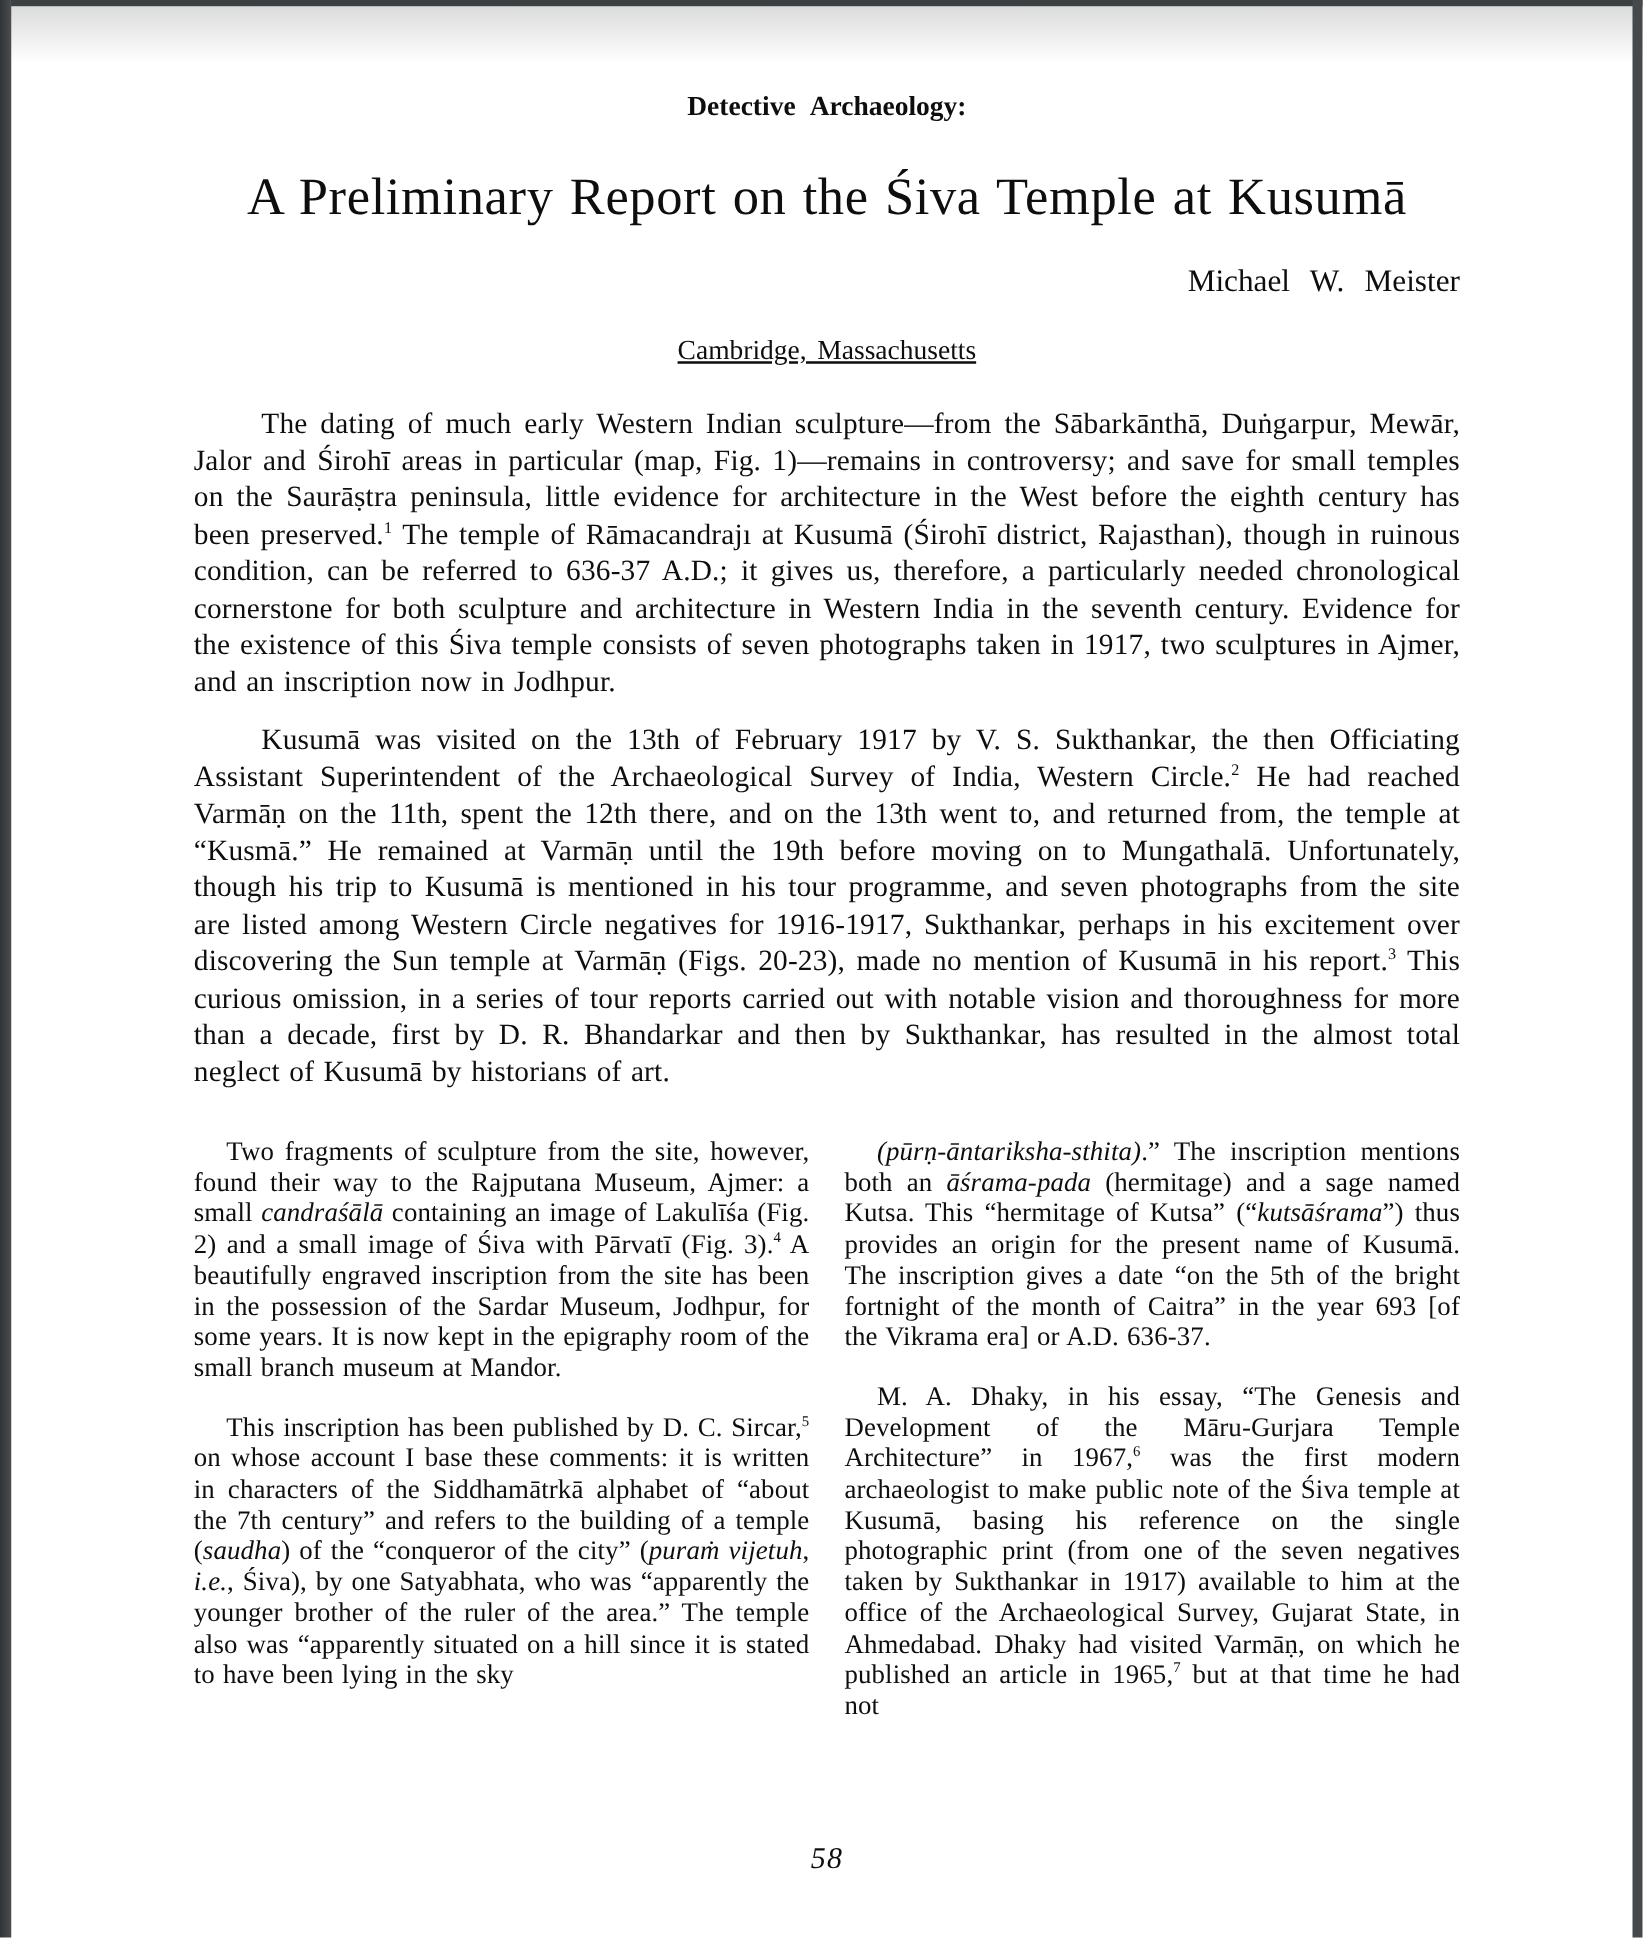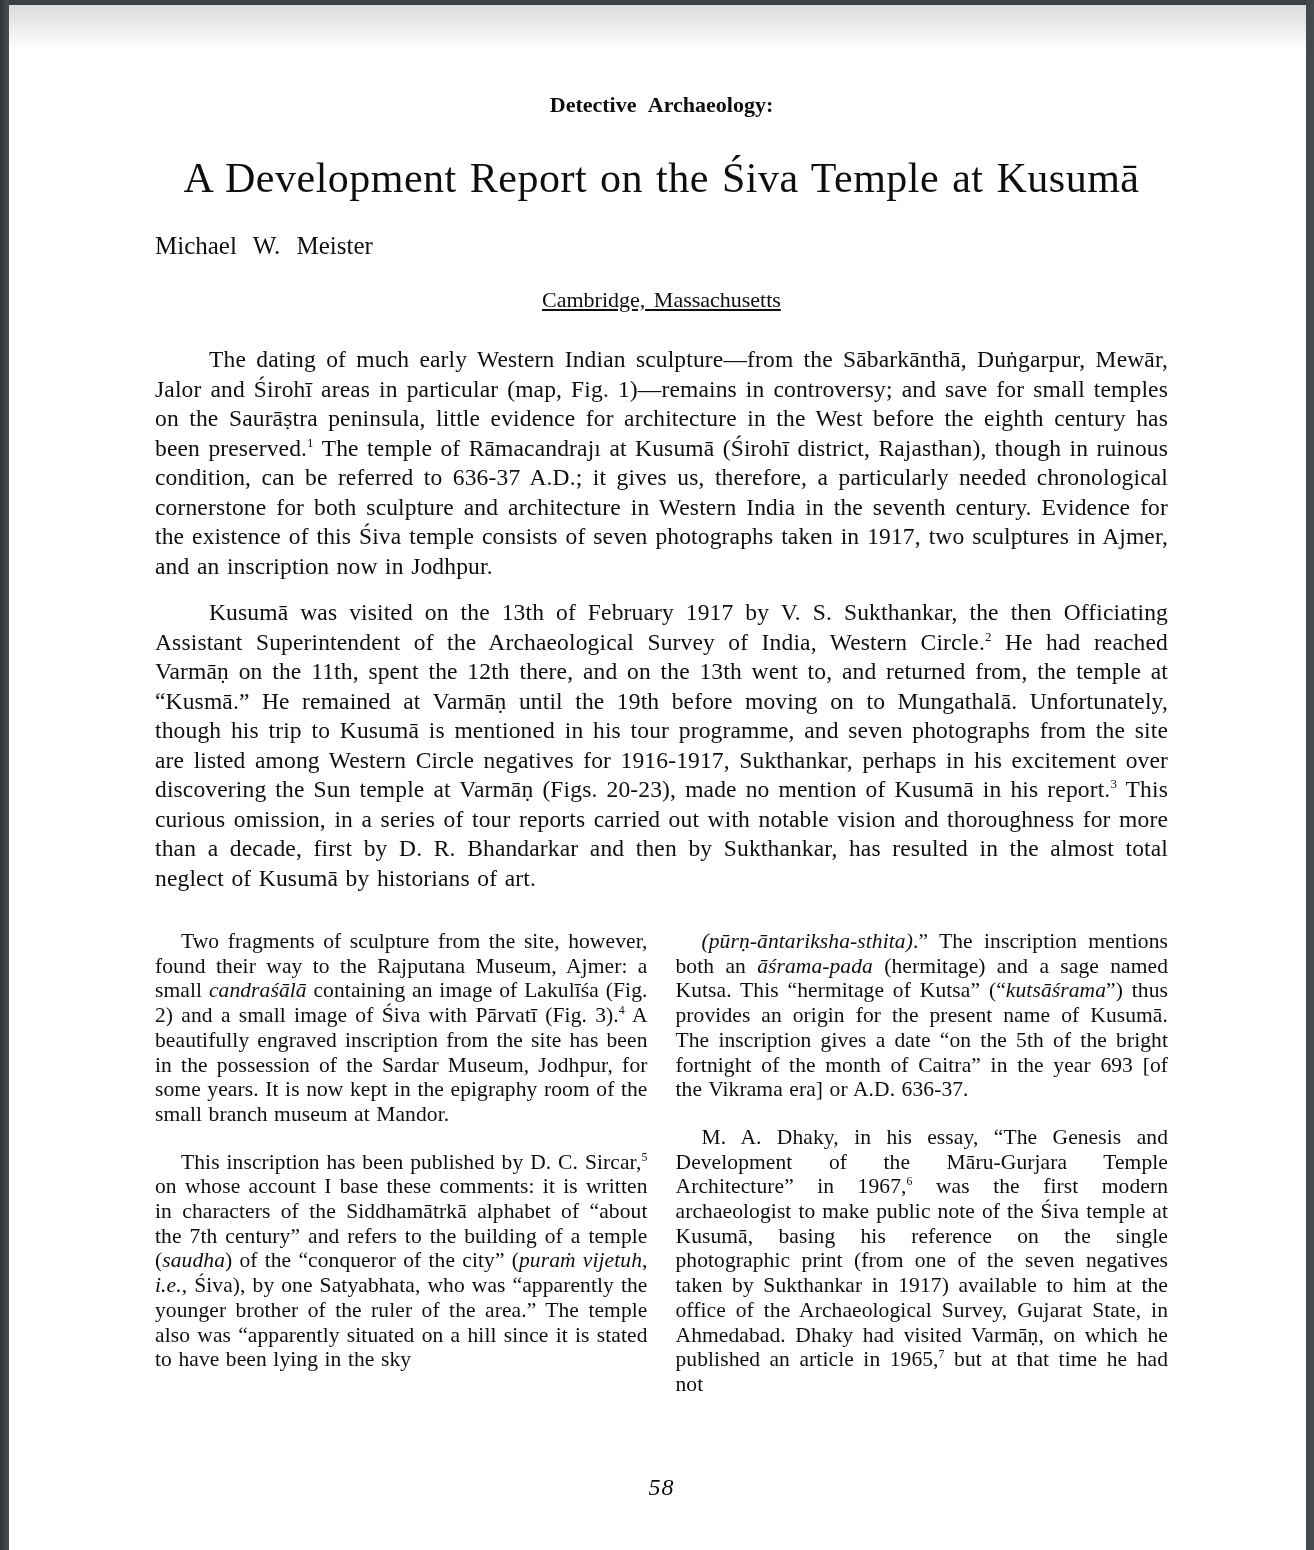--- a/index.html
+++ b/index.html
@@ -12,32 +12,32 @@
     font-family: "Liberation Serif", "DejaVu Serif", serif;
     -webkit-font-smoothing: antialiased;
   }
   
   .edge-top   { position: absolute; top: 0; left: 0; width: 100%; height: 5px;  background: #3d4043; z-index: 4; }
   .edge-left  { position: absolute; top: 0; left: 0; width: 9px;  height: 100%; background: linear-gradient(90deg,#313437,#4b4e51); z-index: 4; }
   .edge-right { position: absolute; top: 0; right: 0; width: 8px; height: 100%; background: #46494c; z-index: 4; }
   .scan-shadow{ position: absolute; top: 5px; left: 0; width: 100%; height: 46px;
                 background: linear-gradient(180deg, rgba(110,112,115,0.25), rgba(255,255,255,0)); z-index: 3; }
 
-  .page { position: relative; padding: 92px 146px 0 155px; }
+  .page { position: relative; padding: 72px 146px 0 155px; }
 
   .kicker {
     text-align: center; font-weight: bold; font-size: 22px;
     word-spacing: 7px; margin: 0 0 36px 0;
   }
   .title {
     text-align: center; font-weight: normal; font-size: 42px;
     letter-spacing: 0.5px; word-spacing: 2px; margin: 0 0 30px 0;
   }
   .author {
-    text-align: left; font-size: 25px; word-spacing: 10px; margin: 0 0 27px 0;
+    text-align: right; font-size: 25px; word-spacing: 10px; margin: 0 0 27px 0;
   }
   .location {
     text-align: center; font-size: 22px; word-spacing: 3px; margin: 0 0 32px 0; text-decoration: underline;
   }
 
   .intro p {
     font-size: 23.5px; line-height: 29.5px;
     text-align: justify; text-indent: 54px;
     word-spacing: 1.5px; letter-spacing: 0.15px;
     margin: 0 0 17px 0;
@@ -66,21 +66,21 @@
 
 <div class="edge-top"></div>
 <div class="edge-left"></div>
 <div class="edge-right"></div>
 <div class="scan-shadow"></div>
 
 <div class="page">
 
   <div class="kicker">Detective Archaeology:</div>
 
-  <h1 class="title">A Development Report on the Śiva Temple at Kusumā</h1>
+  <h1 class="title">A Preliminary Report on the Śiva Temple at Kusumā</h1>
 
   <div class="author">Michael W. Meister</div>
 
   <div class="location">Cambridge, Massachusetts</div>
 
   <div class="intro">
     <p><span>The dating of much early Western Indian sculpture—from the Sābarkānthā, Duṅgarpur, Mewār, Jalor and Śirohī areas in particular (map, Fig. 1)—remains in controversy; and save for small temples on the Saurāṣtra peninsula, little evidence for architecture in the West before the eighth century has been preserved.</span><sup>1</sup><span> The temple of Rāmacandrajı at Kusumā (Śirohī district, Rajasthan), though in ruinous condition, can be referred to 636-37 A.D.; it gives us, therefore, a particularly needed chronological cornerstone for both sculpture and architecture in Western India in the seventh century. Evidence for the existence of this Śiva temple consists of seven photographs taken in 1917, two sculptures in Ajmer, and an inscription now in Jodhpur.</span></p>
     <p><span>Kusumā was visited on the 13th of February 1917 by V. S. Sukthankar, the then Officiating Assistant Superintendent of the Archaeological Survey of India, Western Circle.</span><sup>2</sup><span> He had reached Varmāṇ on the 11th, spent the 12th there, and on the 13th went to, and returned from, the temple at “Kusmā.” He remained at Varmāṇ until the 19th before moving on to Mungathalā. Unfortunately, though his trip to Kusumā is mentioned in his tour programme, and seven photographs from the site are listed among Western Circle negatives for 1916-1917, Sukthankar, perhaps in his excitement over discovering the Sun temple at Varmāṇ (Figs. 20-23), made no mention of Kusumā in his report.</span><sup>3</sup><span> This curious omission, in a series of tour reports carried out with notable vision and thoroughness for more than a decade, first by D. R. Bhandarkar and then by Sukthankar, has resulted in the almost total neglect of Kusumā by historians of art.</span></p>
   </div>
 

